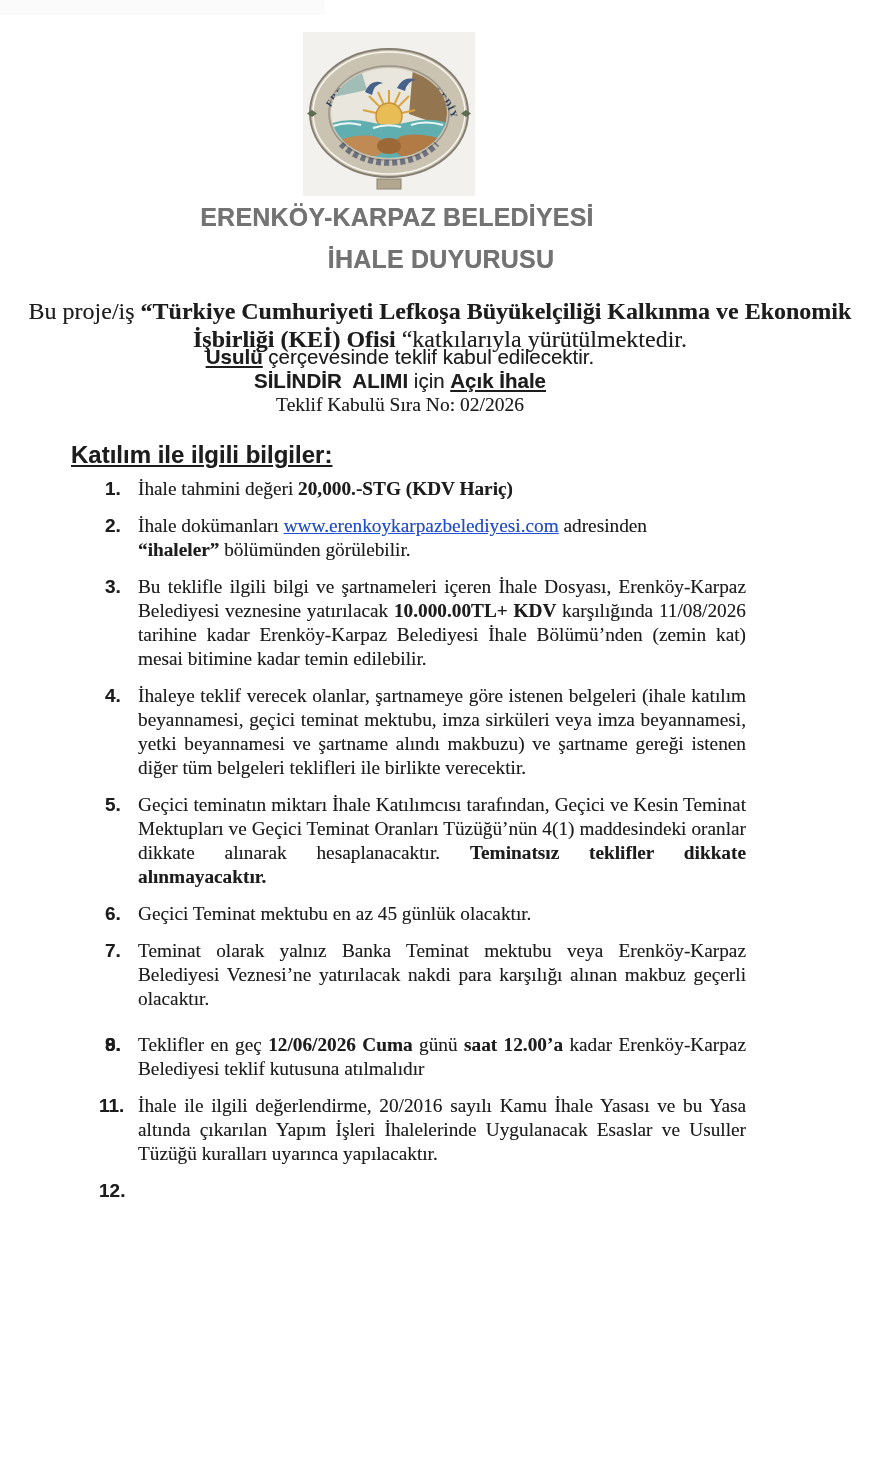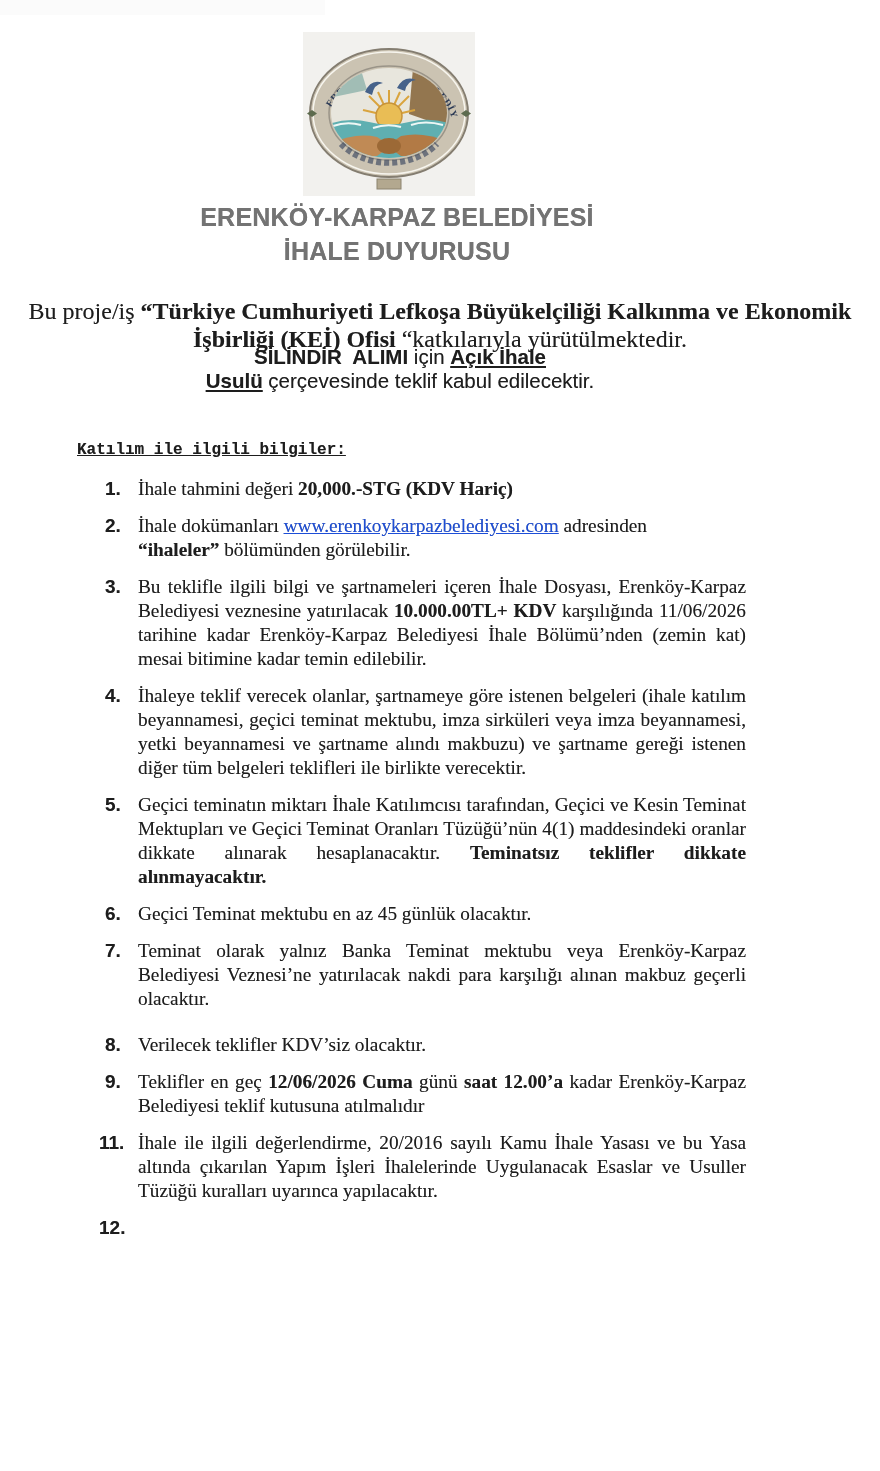--- a/index.html
+++ b/index.html
@@ -22,44 +22,44 @@
   }
   .org-title, .doc-title {
     position: absolute; left: 0; width: 794px;
     text-align: center;
     font-family: "Liberation Sans", sans-serif;
     font-weight: bold; font-size: 25px; line-height: 30px;
     color: #737373; letter-spacing: 0.2px;
     text-shadow: 0 0 0.6px rgba(0,0,0,0.45);
   }
   .org-title { top: 202px; }
-  .doc-title { top: 236px; }
+  .doc-title { top: 244px; margin-left: 44px; }
   .project-note {
     position: absolute; top: 273px; left: 28px; width: 824px;
     text-align: center; font-size: 24px; line-height: 28px;
     text-shadow: 0 0 0.6px rgba(0,0,0,0.4);
   }
   .project-note .b { font-weight: bold; }
   .tender-block {
     position: absolute; top: 345px; left: 0; width: 800px;
     text-align: center;
     font-family: "Liberation Sans", sans-serif;
     font-size: 20.5px; line-height: 24px;
     text-shadow: 0 0 0.6px rgba(0,0,0,0.4);
   }
   .tender-block .b { font-weight: bold; }
   .tender-block .u { text-decoration: underline; }
   .tender-ref {
     font-family: "Liberation Serif", serif;
     font-size: 19.5px; line-height: 24px; font-weight: normal;
   }
   .section-heading {
-    position: absolute; left: 77px; top: 441px;
-    font-family: Liberation Mono, monospace;
-    font-weight: bold; font-size: 16px;
+    position: absolute; left: 71px; top: 441px;
+    font-family: Liberation Sans, sans-serif;
+    font-weight: bold; font-size: 24px;
     text-decoration: underline;
     text-shadow: 0 0 0.6px rgba(0,0,0,0.4);
   }
   .info-list {
     position: absolute; left: 105px; top: 477px; width: 641px;
     margin: 0; padding: 0; list-style: none;
     font-size: 19.3px; line-height: 24px;
     text-shadow: 0 0 0.5px rgba(0,0,0,0.4);
   }
   .info-list li {
@@ -127,31 +127,32 @@
     <rect x="74" y="147" width="24" height="10" fill="#b3a88f" stroke="#8c846f"></rect>
   </svg>
 </div>
 
 <div class="org-title">ERENKÖY-KARPAZ BELEDİYESİ</div>
 <div class="doc-title">İHALE DUYURUSU</div>
 
 <p class="project-note"><span>Bu proje/iş </span><span class="b">“Türkiye Cumhuriyeti Lefkoşa Büyükelçiliği Kalkınma ve Ekonomik</span><br><span class="b">İşbirliği (KEİ) Ofisi </span><span>“katkılarıyla yürütülmektedir.</span></p>
 
 <div class="tender-block">
+  <div><span class="b u">Usulü</span><span> çerçevesinde teklif kabul edilecektir.</span></div>
   <div><span class="b">SİLİNDİR&nbsp; ALIMI</span><span> için </span><span class="b u">Açık İhale</span></div>
-  <div><span class="b u">Usulü</span><span> çerçevesinde teklif kabul edilecektir.</span></div>
+  <div class="tender-ref">Teklif Kabulü Sıra No: 02/2026</div>
 </div>
 
 <h3 class="section-heading" style="margin:0;">Katılım ile ilgili bilgiler:</h3>
 
 <ol class="info-list">
     <li style="text-align: left;"><span class="num">1.</span><span>İhale tahmini değeri </span><span class="b">20,000.-STG (KDV Hariç)</span></li>
     <li style="text-align: left;"><span class="num">2.</span><span>İhale dokümanları </span><a class="doclink" href="#">www.erenkoykarpazbelediyesi.com</a><span> adresinden</span><br><span class="b">“ihaleler”</span><span> bölümünden görülebilir.</span></li>
-    <li><span class="num">3.</span><span>Bu teklifle ilgili bilgi ve şartnameleri içeren İhale Dosyası, Erenköy-Karpaz Belediyesi veznesine yatırılacak </span><span class="b">10.000.00TL+ KDV</span><span> karşılığında 11/06/2026 tarihine kadar Erenköy-Karpaz Belediyesi İhale Bölümü’nden (zemin kat) mesai bitimine kadar temin edilebilir.</span></li>
+    <li><span class="num">3.</span><span>Bu teklifle ilgili bilgi ve şartnameleri içeren İhale Dosyası, Erenköy-Karpaz Belediyesi veznesine yatırılacak </span><span class="b">10.000.00TL+ KDV</span><span> karşılığında 11/08/2026 tarihine kadar Erenköy-Karpaz Belediyesi İhale Bölümü’nden (zemin kat) mesai bitimine kadar temin edilebilir.</span></li>
     <li><span class="num">4.</span><span>İhaleye teklif verecek olanlar, şartnameye göre istenen belgeleri (ihale katılım beyannamesi, geçici teminat mektubu, imza sirküleri veya imza beyannamesi, yetki beyannamesi ve şartname alındı makbuzu) ve şartname gereği istenen diğer tüm belgeleri teklifleri ile birlikte verecektir.</span></li>
     <li><span class="num">5.</span><span>Geçici teminatın miktarı İhale Katılımcısı tarafından, Geçici ve Kesin Teminat Mektupları ve Geçici Teminat Oranları Tüzüğü’nün 4(1) maddesindeki oranlar dikkate alınarak hesaplanacaktır. </span><span class="b">Teminatsız teklifler dikkate alınmayacaktır.</span></li>
     <li style="text-align: left;"><span class="num">6.</span><span>Geçici Teminat mektubu en az 45 günlük olacaktır.</span></li>
     <li><span class="num">7.</span><span>Teminat olarak yalnız Banka Teminat mektubu veya Erenköy-Karpaz Belediyesi Veznesi’ne yatırılacak nakdi para karşılığı alınan makbuz geçerli olacaktır.</span></li>
-    <li class="gap-before" style="text-align: left;"><span class="num">8.</span><span>Verilecek teklifler KDV’siz olacaktır.</span></li>
+    <li class="gap-before" style="text-align: left;"><span class="num">8.</span></li>
     <li><span class="num">9.</span><span>Teklifler en geç </span><span class="b">12/06/2026 Cuma</span><span> günü </span><span class="b">saat 12.00’a</span><span> kadar Erenköy-Karpaz Belediyesi teklif kutusuna atılmalıdır</span></li>
     <li><span class="num wide">11.</span><span>İhale ile ilgili değerlendirme, 20/2016 sayılı Kamu İhale Yasası ve bu Yasa altında çıkarılan Yapım İşleri İhalelerinde Uygulanacak Esaslar ve Usuller Tüzüğü kuralları uyarınca yapılacaktır.</span></li>
     <li><span class="num wide">12.</span></li>
   </ol>
 
 </body></html>

